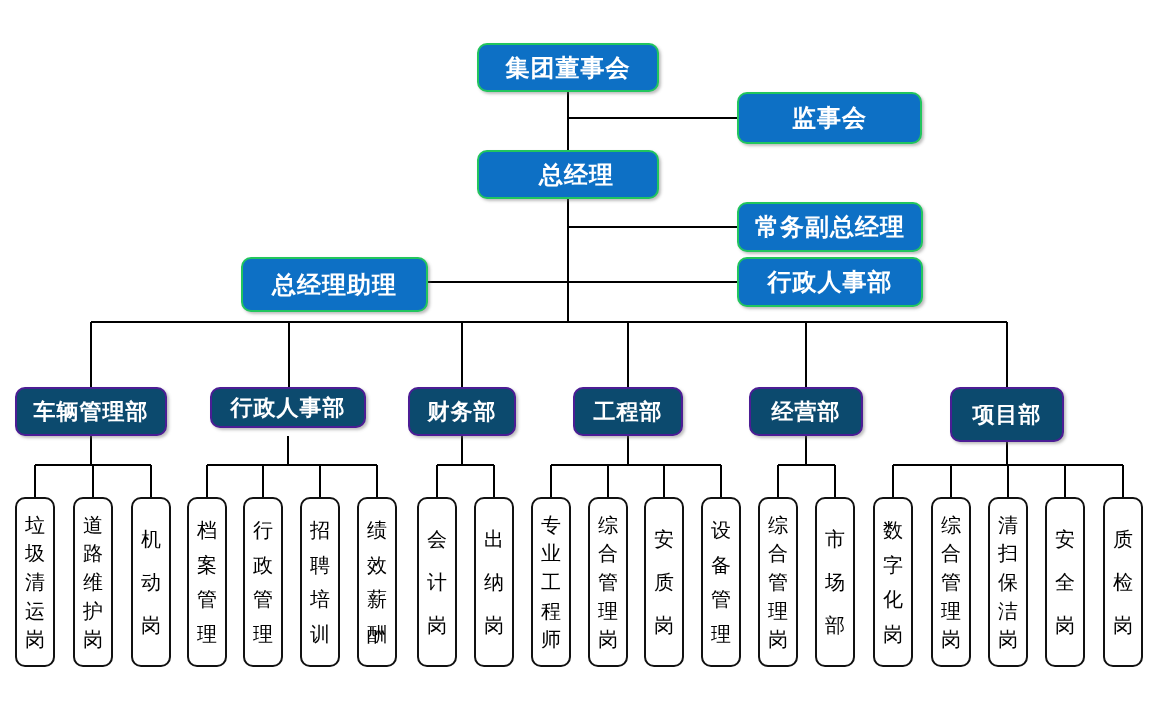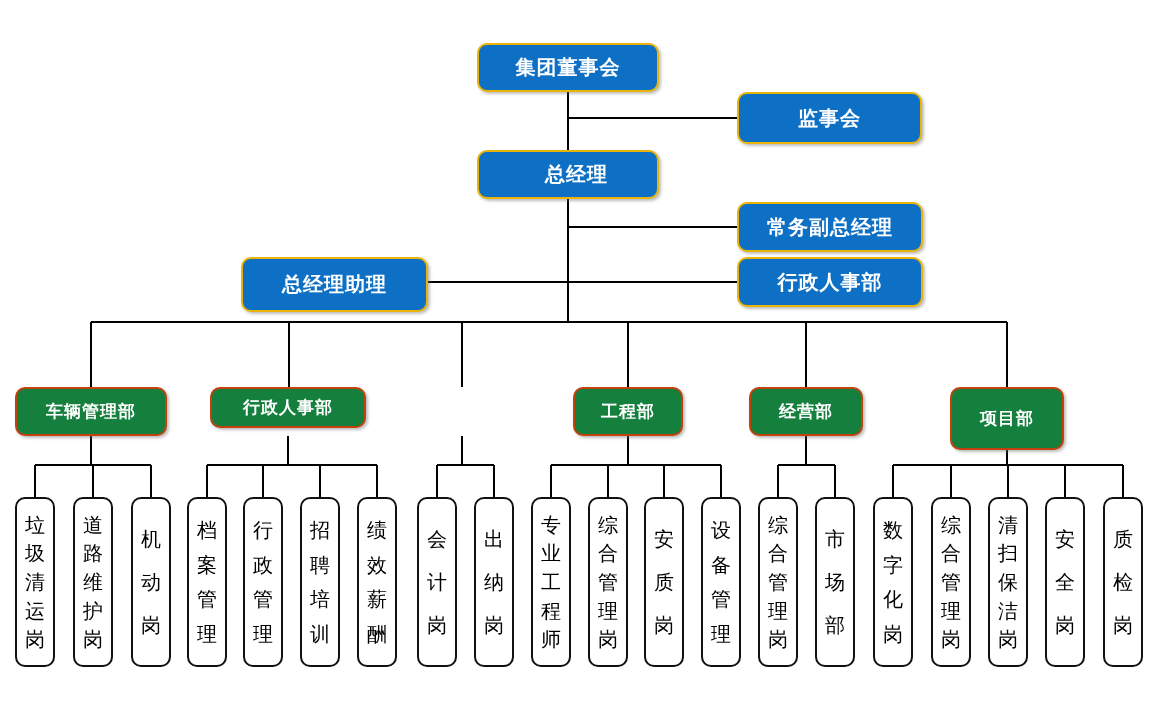--- a/index.html
+++ b/index.html
@@ -7,26 +7,26 @@
     position:relative;width:1164px;height:713px;background:#ffffff;
     font-family:"Liberation Sans",sans-serif;overflow:hidden;
   }
   .wires{position:absolute;left:0;top:0;width:1164px;height:713px;}
   .node{
     position:absolute;display:flex;align-items:center;justify-content:center;
     color:#ffffff;font-weight:700;border-radius:10px;box-sizing:border-box;
     letter-spacing:1px;text-align:center;
   }
   .blue{
-    background:#0d70c5;border:2px solid #eab308;
-    box-shadow:2px 2px 3px rgba(110,110,110,.45);font-size:20px;
+    background:#0d70c5;border:2px solid #22c55e;
+    box-shadow:2px 2px 3px rgba(110,110,110,.45);font-size:24px;
   }
   .orange{
-    background:#15803d;border:2px solid #c2410c;
-    box-shadow:2px 2px 3px rgba(110,110,110,.45);font-size:17px;
+    background:#0c4a6e;border:2px solid #4c1d95;
+    box-shadow:2px 2px 3px rgba(110,110,110,.45);font-size:22px;
   }
   .pos{
     position:absolute;background:#ffffff;border:2px solid #111111;
     border-radius:10px;box-sizing:border-box;width:40px;top:497px;height:170px;
     display:flex;flex-direction:column;align-items:center;justify-content:space-evenly;
     color:#000000;font-size:20px;padding:7px 0;
   }
   .pos span{line-height:1;display:block;}
 </style>
 </head>
@@ -53,23 +53,24 @@
 
   <div class="node blue" style="left:477px;top:43px;width:182px;height:49px;">集团董事会</div>
   <div class="node blue" style="left:737px;top:92px;width:185px;height:52px;">监事会</div>
   <div class="node blue" style="left:477px;top:150px;width:182px;height:49px;padding-left:17px;">总经理</div>
   <div class="node blue" style="left:737px;top:202px;width:186px;height:50px;">常务副总经理</div>
   <div class="node blue" style="left:241px;top:257px;width:187px;height:55px;">总经理助理</div>
   <div class="node blue" style="left:737px;top:257px;width:186px;height:50px;">行政人事部</div>
 
   <div class="node orange" style="left:15px;top:387px;width:152px;height:49px;">车辆管理部</div>
   <div class="node orange" style="left:210px;top:387px;width:156px;height:41px;">行政人事部</div>
+  <div class="node orange" style="left:408px;top:387px;width:108px;height:49px;">财务部</div>
   <div class="node orange" style="left:573px;top:387px;width:110px;height:49px;">工程部</div>
   <div class="node orange" style="left:749px;top:387px;width:114px;height:49px;">经营部</div>
-  <div class="node orange" style="left:950px;top:387px;width:114px;height:63px;">项目部</div>
+  <div class="node orange" style="left:950px;top:387px;width:114px;height:55px;">项目部</div>
 
   <div class="pos" style="left:15px;">
       <span>垃</span>
       <span>圾</span>
       <span>清</span>
       <span>运</span>
       <span>岗</span>
     </div>
   <div class="pos" style="left:73px;">
       <span>道</span>

